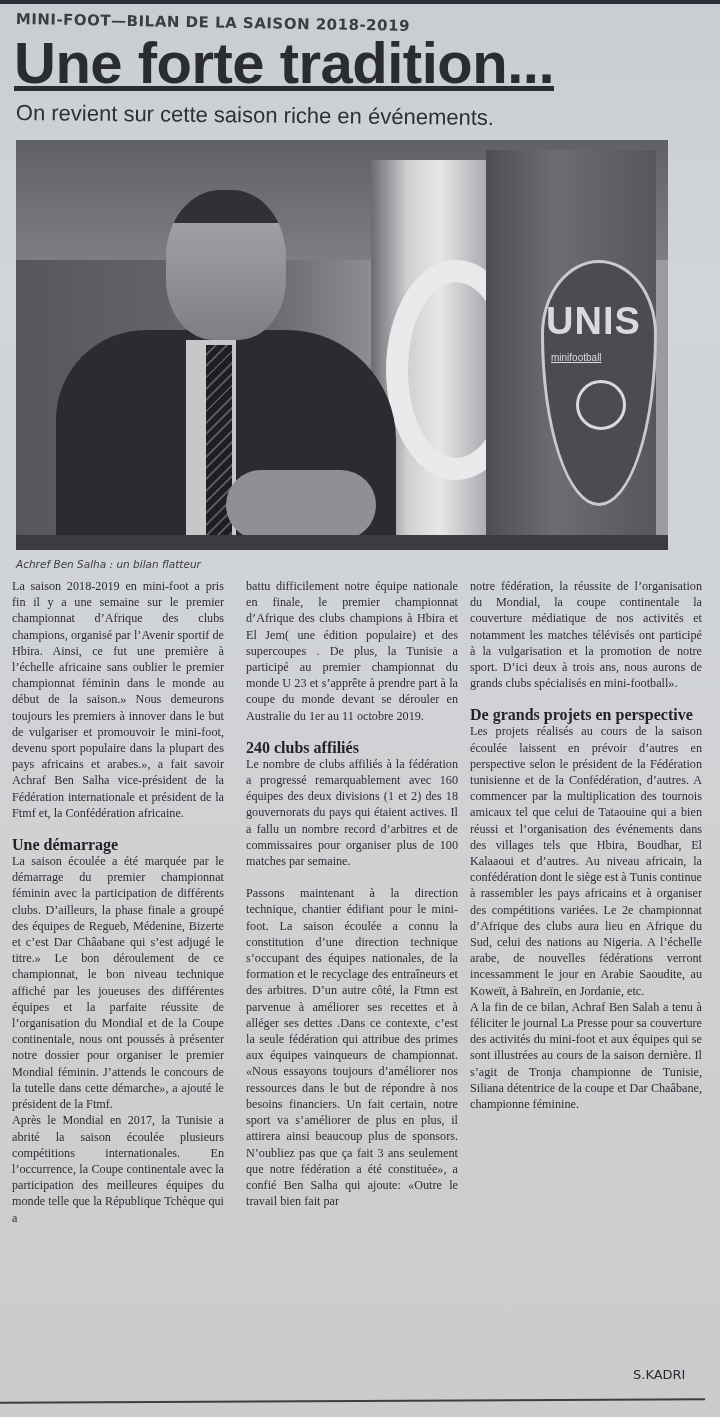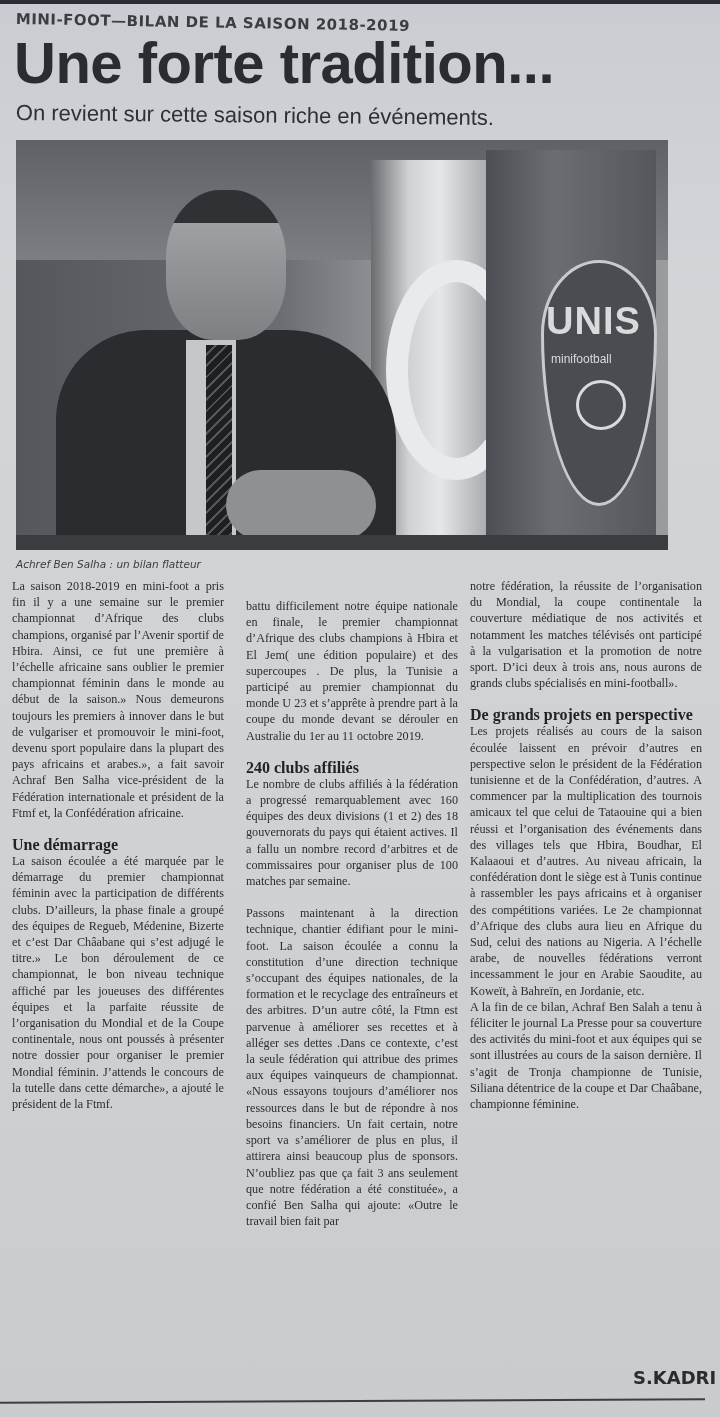--- a/index.html
+++ b/index.html
@@ -13,21 +13,21 @@
     .topbar { position: absolute; left: 0; top: 0; width: 720px; height: 4px; background: #2a2d35; }
     .kicker {
       position: absolute; left: 16px; top: 10px;
       font-family: "DejaVu Sans", sans-serif; font-weight: bold;
       font-size: 15px; letter-spacing: 0.5px; color: #3c3d42;
       transform: rotate(1deg); transform-origin: left top;
     }
     .headline {
       position: absolute; left: 14px; top: 34px;
       font-family: "Liberation Sans", sans-serif; font-weight: bold;
-      font-size: 58px; letter-spacing: -0.5px; line-height: 1; color: #2b2c31;
+      font-size: 58px; letter-spacing: -0.5px; line-height: 1; color: #2b2c31; text-decoration: underline;
     }
     .subhead {
       position: absolute; left: 16px; top: 100px;
       font-family: "Liberation Sans", sans-serif;
       font-size: 22px; color: #2f3035;
       transform: rotate(0.6deg); transform-origin: left top;
     }
     .photo {
       position: absolute; left: 16px; top: 140px; width: 652px; height: 410px;
       background: linear-gradient(90deg, #55575c 0%, #6a6c71 40%, #8d8f93 55%, #b0b2b5 62%, #7a7c80 72%, #9a9ca0 100%);
@@ -44,47 +44,47 @@
     }
     .photo .banner {
       position: absolute; left: 470px; top: 10px; width: 170px; height: 400px;
       background: linear-gradient(90deg,#4c4e53,#6b6d72 40%,#55575c);
     }
     .photo .shield {
       position: absolute; left: 525px; top: 120px; width: 110px; height: 240px;
       background: #4a4c51; border: 3px solid #c8cacd; border-radius: 50% 50% 50% 50% / 30% 30% 70% 70%;
     }
     .photo .unis { position: absolute; left: 530px; top: 160px; font-size: 38px; font-weight: bold; color: #d9dadc; letter-spacing: 1px; }
-    .photo .mini { position: absolute; left: 535px; top: 212px; font-size: 12px; color: #d9dadc; }
+    .photo .mini { position: absolute; left: 535px; top: 212px; font-size: 10px; color: #d9dadc; text-decoration: underline; }
     .photo .emblem { position: absolute; left: 560px; top: 240px; width: 44px; height: 44px; border-radius: 50%; border: 3px solid #d9dadc; }
     .photo .man-head { position: absolute; left: 150px; top: 50px; width: 120px; height: 150px; border-radius: 45% 45% 40% 40%; background: linear-gradient(180deg,#2f3135 0 22%, #9ea0a3 22%, #7d7f83); }
     .photo .man-body { position: absolute; left: 40px; top: 190px; width: 340px; height: 240px; background: #2a2c30; border-radius: 90px 110px 0 0; }
     .photo .shirt { position: absolute; left: 170px; top: 200px; width: 50px; height: 210px; background: #c6c7c9; }
     .photo .tie { position: absolute; left: 190px; top: 205px; width: 26px; height: 200px; background: repeating-linear-gradient(135deg,#1d1f22 0 6px,#55575b 6px 8px); }
     .photo .hands { position: absolute; left: 210px; top: 330px; width: 150px; height: 70px; border-radius: 40px; background: #8e9094; }
     .photo .table { position: absolute; left: 0; top: 395px; width: 100%; height: 15px; background: #3a3c40; }
     .caption {
       position: absolute; left: 16px; top: 558px; font-size: 10.5px; color: #3a3b3f;
       font-family: "DejaVu Sans", sans-serif;
       font-style: italic;
     }
     .col {
       position: absolute; top: 578px; width: 212px;
       font-family: Liberation Serif, serif; font-size: 12.2px; line-height: 16.2px;
       color: #2c2d31; text-align: justify; hyphens: manual;
     }
     .col1 { left: 12px; }
-    .col2 { left: 246px; margin-top: 20px; }
+    .col2 { left: 246px; }
     .col3 { left: 470px; width: 232px; }
     .col p { margin: 0; }
     .col .gap { height: 16px; }
     .col h3 { margin: 0; font-size: 16px; line-height: 16px; font-weight: bold; color: #222327; }
     .signature {
       position: absolute; left: 633px; top: 1367px; font-family: "DejaVu Sans", sans-serif;
-      font-weight: bold; font-size: 18px; color: #2a2b2f;
+      font-weight: normal; font-size: 13px; color: #2a2b2f;
     }
     .bottom-rule { position: absolute; left: 0; top: 1400px; width: 705px; height: 2px; background: #3d3e42; transform: rotate(-0.3deg); }
   </style>
 </head>
 <body>
 
 <div class="topbar"></div>
 
 <div class="kicker">MINI-FOOT—BILAN DE LA SAISON 2018-2019</div>
 <h1 class="headline" style="margin:0;">Une forte tradition...</h1>
@@ -106,20 +106,21 @@
   <div class="hands"></div>
   <div class="table"></div>
 </div>
 <div class="caption">Achref Ben Salha : un bilan flatteur</div>
 
 <div class="col col1">
   <p>La saison 2018-2019 en mini-foot a pris fin il y a une semaine sur le premier championnat d’Afrique des clubs champions, organisé par l’Avenir sportif de Hbira. Ainsi,  ce fut une première à l’échelle africaine sans oublier le premier championnat féminin dans le monde au début de la saison.» Nous demeurons toujours les premiers à innover dans le but de vulgariser et promouvoir le mini-foot, devenu sport populaire dans la plupart des pays africains et arabes.», a fait savoir Achraf Ben Salha vice-président de la Fédération internationale et président de la Ftmf et, la Confédération africaine.</p>
   <div class="gap"></div>
   <h3>Une démarrage</h3>
   <p>La saison écoulée a été marquée par le démarrage du premier championnat féminin avec la participation de différents clubs. D’ailleurs, la phase finale a groupé des équipes de Regueb, Médenine, Bizerte et c’est Dar Châabane qui s’est adjugé le titre.» Le bon déroulement de ce championnat, le bon niveau technique affiché par les joueuses des différentes équipes et la parfaite réussite de l’organisation du Mondial et de la Coupe continentale, nous ont poussés à présenter notre dossier pour organiser le premier Mondial féminin. J’attends le concours de la tutelle dans cette démarche», a ajouté le président de la Ftmf.</p>
+  <p>Après le Mondial en 2017, la Tunisie a abrité la saison écoulée plusieurs compétitions internationales. En l’occurrence, la Coupe continentale avec la participation des meilleures équipes du monde telle que la République Tchèque qui a</p>
 </div>
 
 <div class="col col2">
   <p>battu difficilement notre équipe nationale en finale, le premier championnat d’Afrique des clubs champions à Hbira et El Jem( une édition populaire) et des supercoupes . De plus,  la Tunisie a participé au premier championnat du monde U 23 et s’apprête à prendre part à la coupe du monde devant se dérouler en Australie du 1er au 11 octobre 2019.</p>
   <div class="gap"></div>
   <h3>240 clubs affiliés</h3>
   <p>Le nombre de clubs affiliés à la fédération a progressé remarquablement  avec 160 équipes des deux divisions (1 et 2)  des 18 gouvernorats du pays qui étaient actives. Il a fallu un nombre record d’arbitres et de commissaires pour organiser plus de 100 matches par semaine.</p>
   <div class="gap"></div>
   <p>Passons maintenant à la direction technique, chantier édifiant pour le mini-foot. La saison écoulée a connu la constitution d’une direction technique s’occupant des équipes nationales, de la formation et le recyclage des entraîneurs et des arbitres. D’un autre côté, la Ftmn est parvenue à améliorer ses recettes et à alléger ses dettes .Dans ce contexte, c’est la seule fédération qui attribue des primes aux équipes vainqueurs de championnat. «Nous essayons toujours d’améliorer nos ressources dans le but de répondre à nos besoins financiers. Un fait certain, notre sport va s’améliorer de plus en plus, il attirera ainsi beaucoup plus de sponsors. N’oubliez pas que ça fait 3 ans seulement que notre fédération a été constituée», a confié Ben Salha qui ajoute: «Outre le travail bien fait par</p>
 </div>

